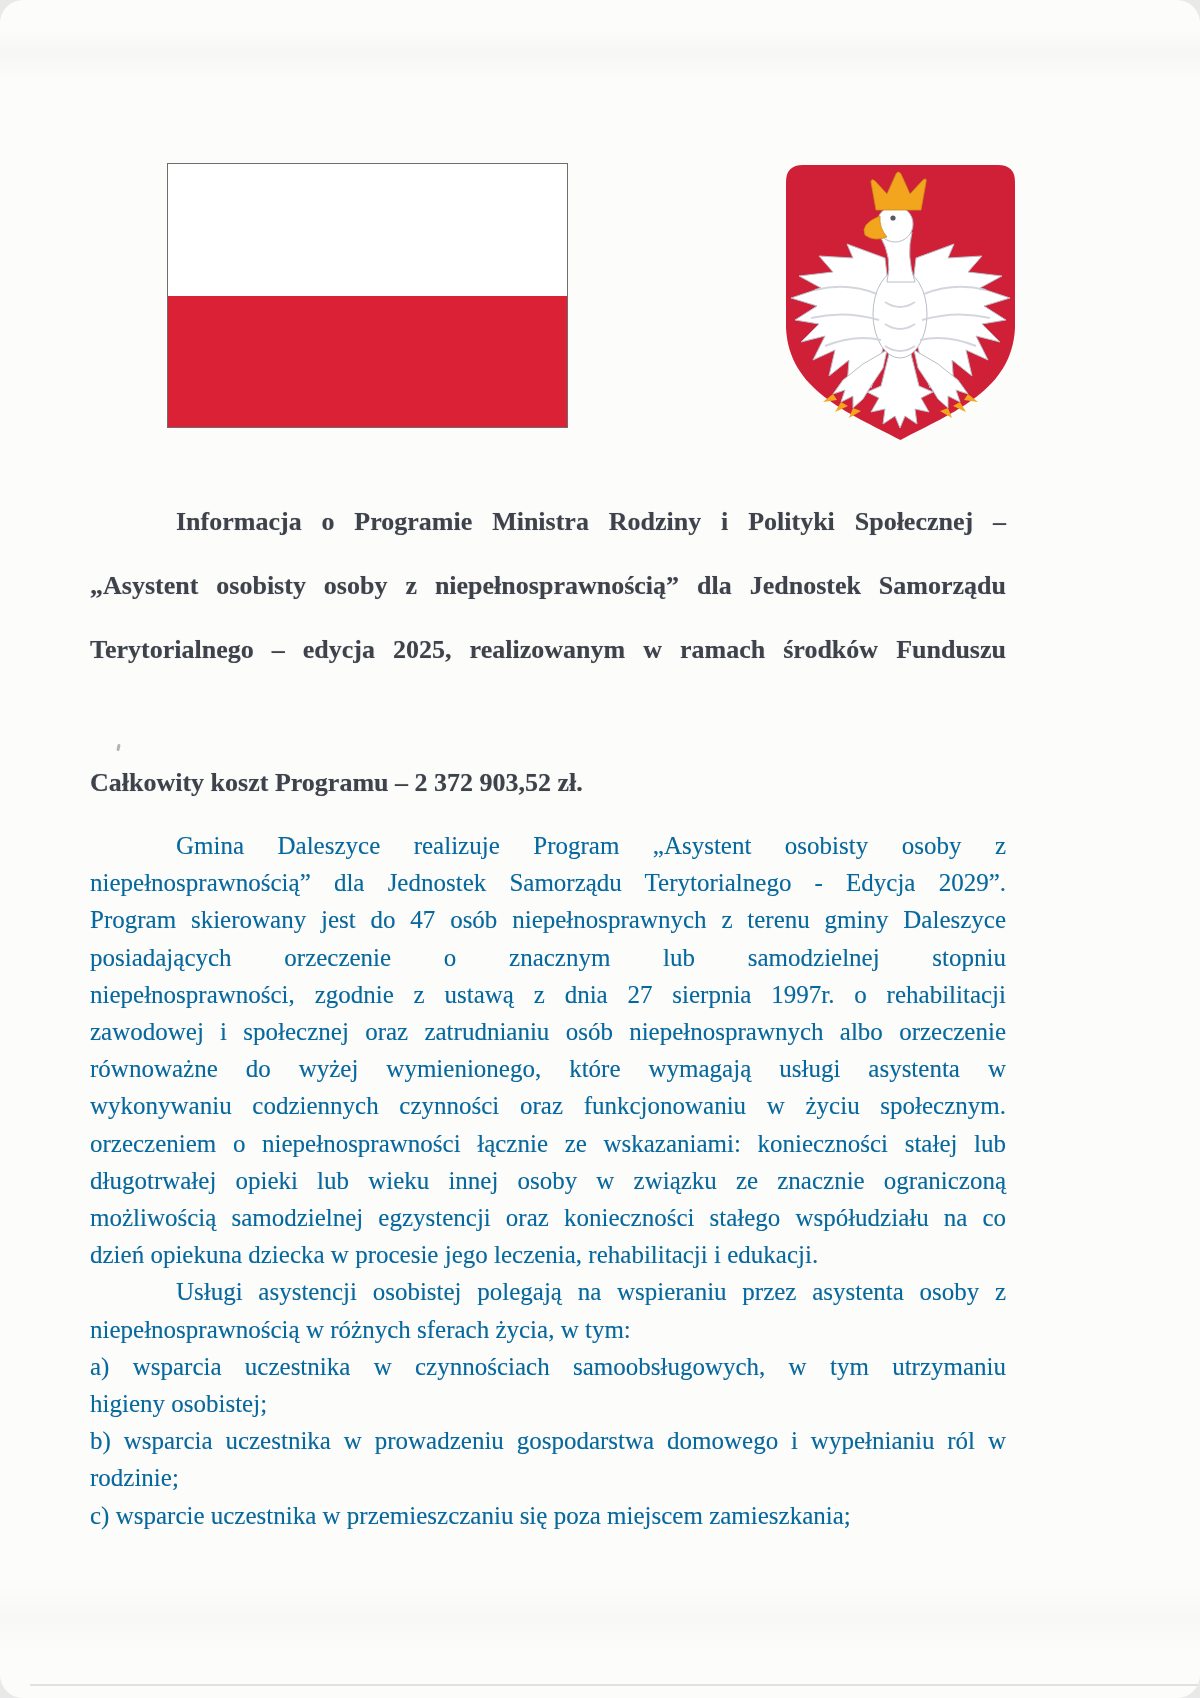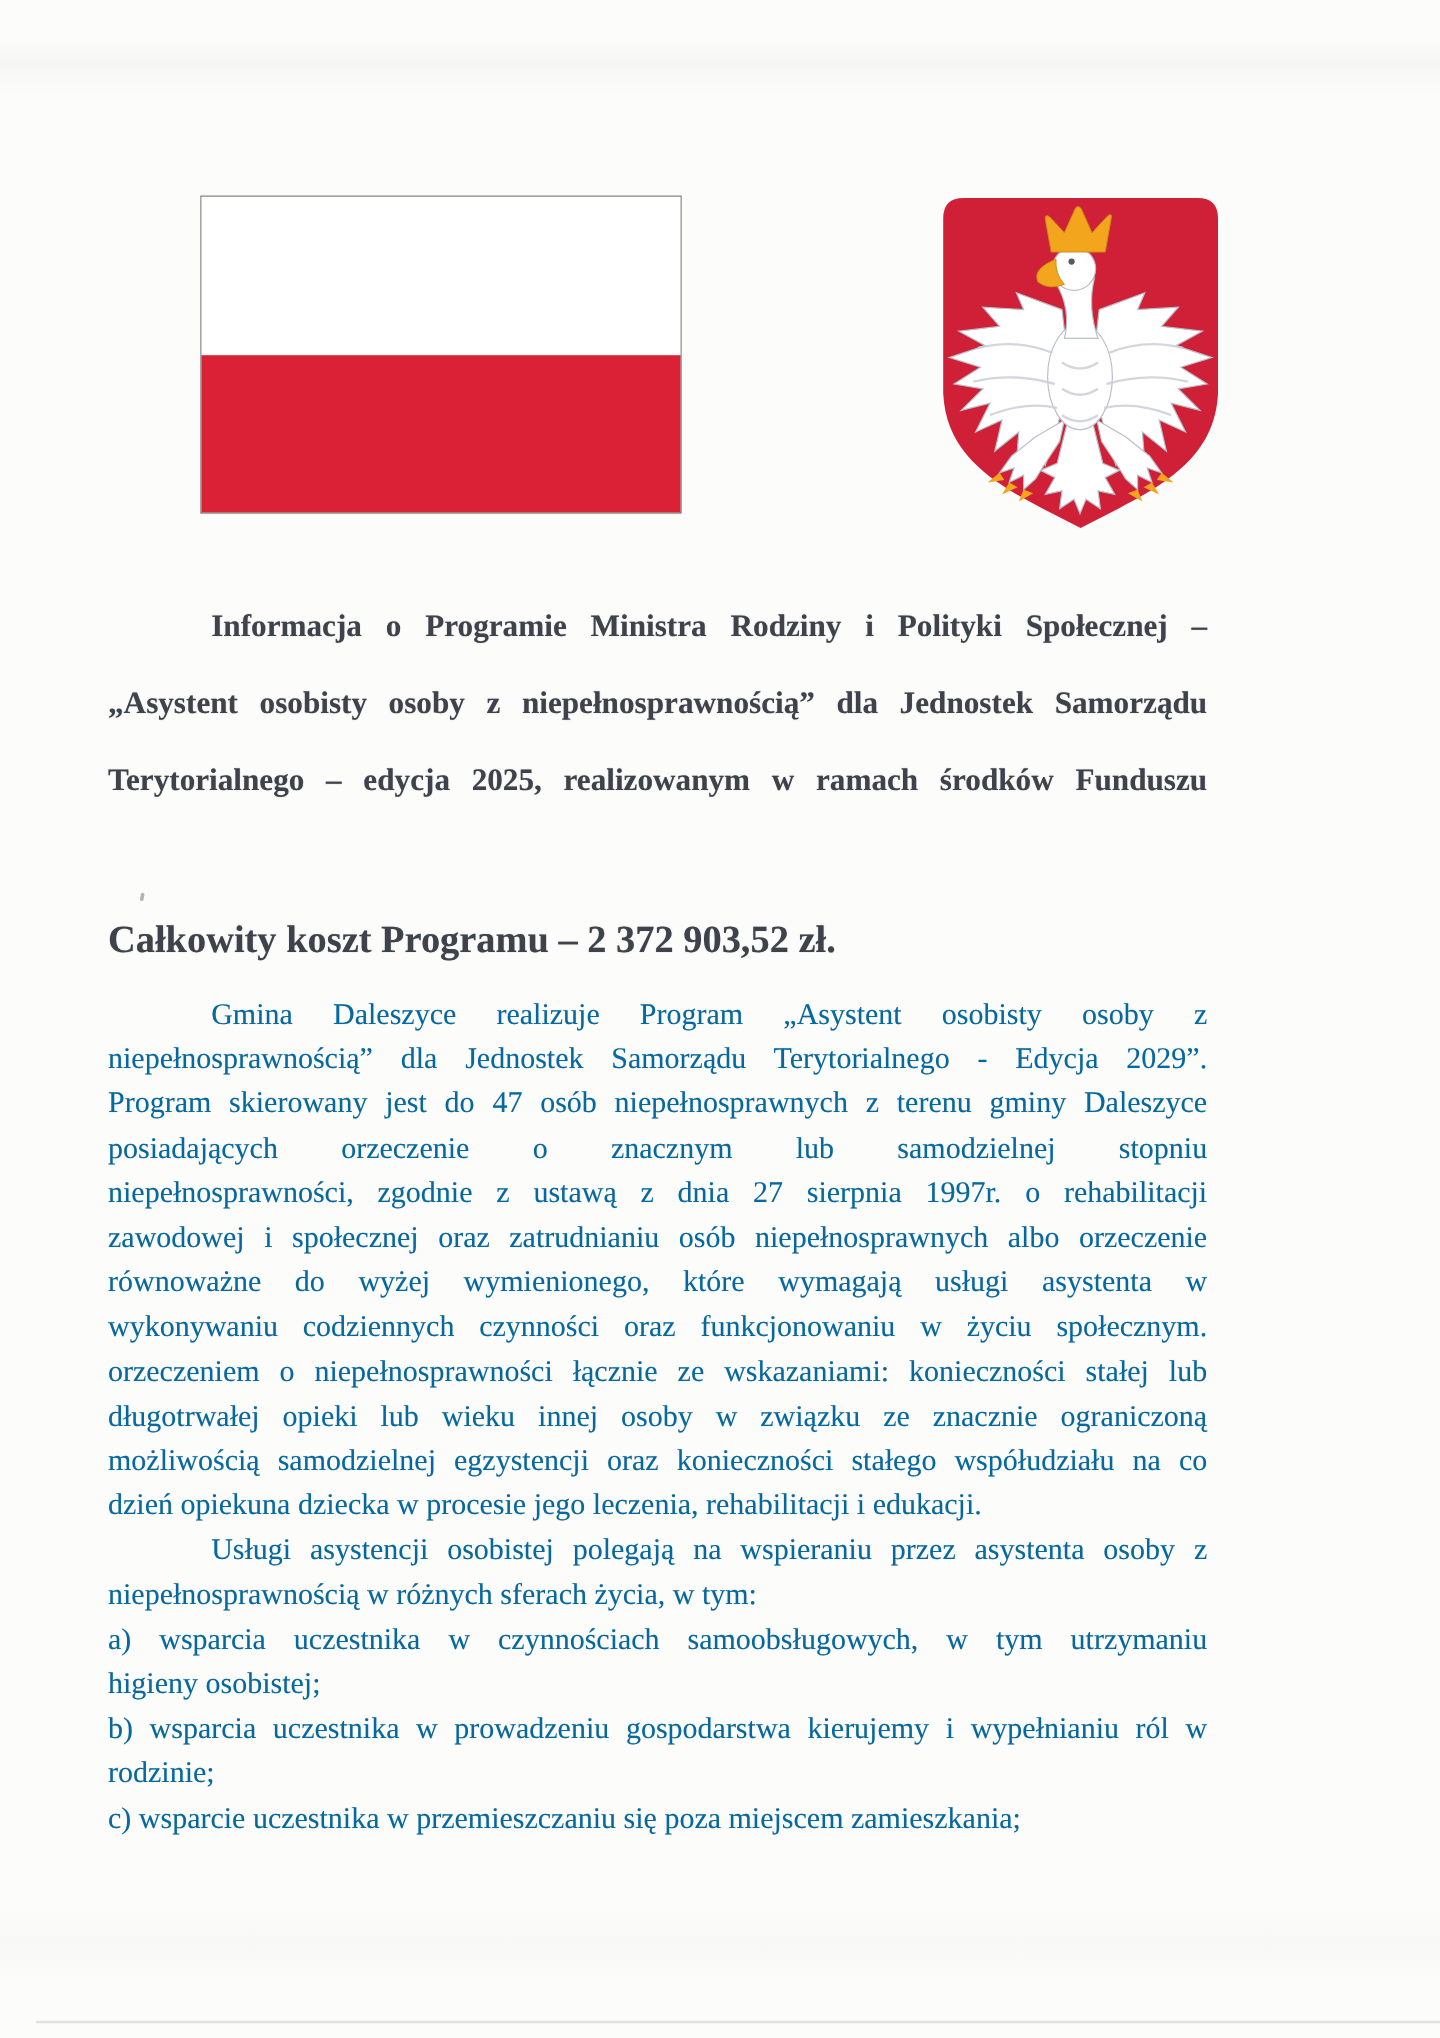--- a/index.html
+++ b/index.html
@@ -33,35 +33,35 @@
   
   .txtcol{position:absolute;left:90px;width:916px;}
   .title-block{top:490px;}
   .tline{
     font-weight:bold;font-size:26px;line-height:64px;
     text-shadow:0 0 1px rgba(62,67,75,0.35);
     white-space:normal;
   }
   .cost-line{
     position:absolute;left:90px;top:764px;width:916px;
-    font-weight:bold;font-size:32px;line-height:37px;
+    font-weight:bold;font-size:26px;line-height:37px;
     text-shadow:0 0 1px rgba(62,67,75,0.35);
   }
   .body-block{top:827px;}
   .bline{
     font-size:25px;line-height:37.2px;
     text-shadow:0 0 0.8px rgba(62,67,75,0.30);
   }
   .just{text-align:justify;text-align-last:justify;}
   .ind{text-indent:86px;}
 </style>
 </head>
 <body>
 
-<div class="page" style="background: rgb(252, 252, 251);">
+<div class="page" style="background: rgb(252, 252, 251); border-radius: 23px;">
 
   <div class="streak top"></div>
   <div class="streak bottom"></div>
   <div class="scan-line"></div>
   <div class="speck"></div>
 
   <div class="flag">
     <div class="white" style="background: rgb(255, 255, 255);"></div>
     <div class="red" style="background: rgb(218, 33, 53);"></div>
   </div>
@@ -126,18 +126,18 @@
       <div class="bline just">równoważne do wyżej wymienionego, które wymagają usługi asystenta w</div>
       <div class="bline just">wykonywaniu codziennych czynności oraz funkcjonowaniu w życiu społecznym.</div>
       <div class="bline just">orzeczeniem o niepełnosprawności łącznie ze wskazaniami: konieczności stałej lub</div>
       <div class="bline just">długotrwałej opieki lub wieku innej osoby w związku ze znacznie ograniczoną</div>
       <div class="bline just">możliwością samodzielnej egzystencji oraz konieczności stałego współudziału na co</div>
       <div class="bline">dzień opiekuna dziecka w procesie jego leczenia, rehabilitacji i edukacji.</div>
       <div class="bline just ind">Usługi asystencji osobistej polegają na wspieraniu przez asystenta osoby z</div>
       <div class="bline">niepełnosprawnością w różnych sferach życia, w tym:</div>
       <div class="bline just">a)  wsparcia uczestnika w czynnościach samoobsługowych, w tym utrzymaniu</div>
       <div class="bline">higieny osobistej;</div>
-      <div class="bline just">b) wsparcia uczestnika w prowadzeniu gospodarstwa kierujemy i wypełnianiu ról w</div>
+      <div class="bline just">b) wsparcia uczestnika w prowadzeniu gospodarstwa domowego i wypełnianiu ról w</div>
       <div class="bline">rodzinie;</div>
       <div class="bline">c) wsparcie uczestnika w przemieszczaniu się poza miejscem zamieszkania;</div>
     </div>
 
 </div>
 
 </body></html>

